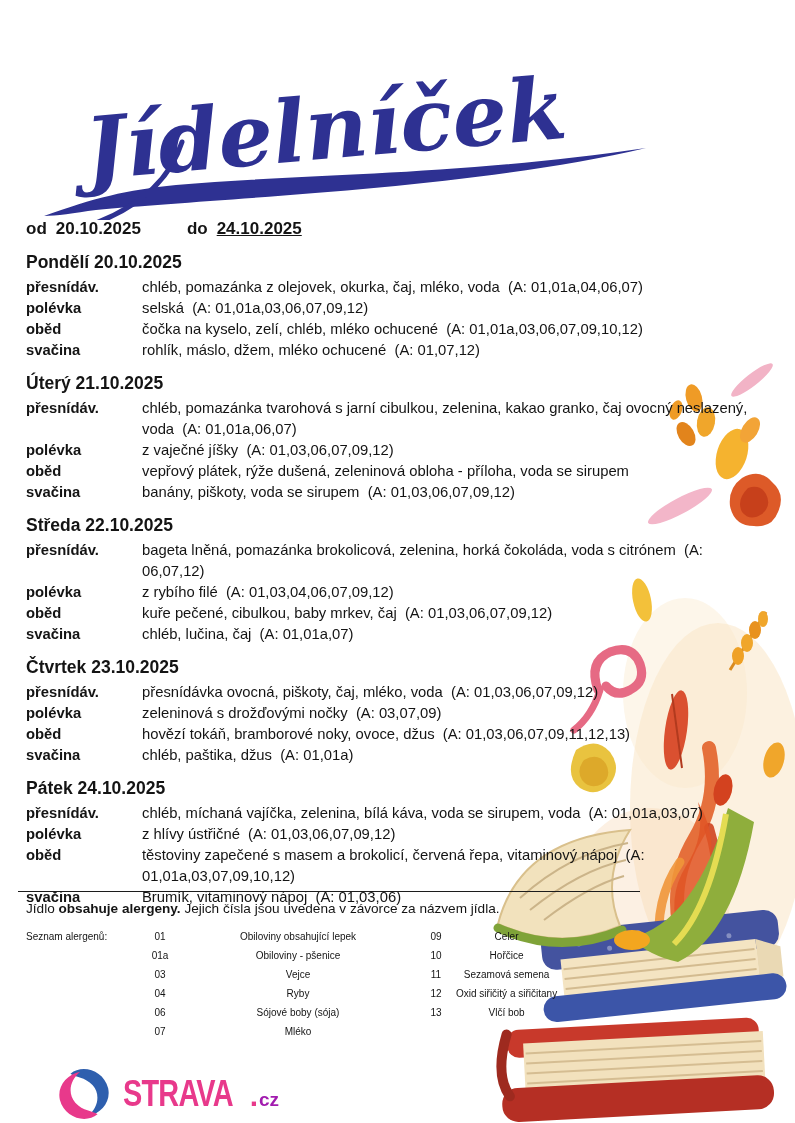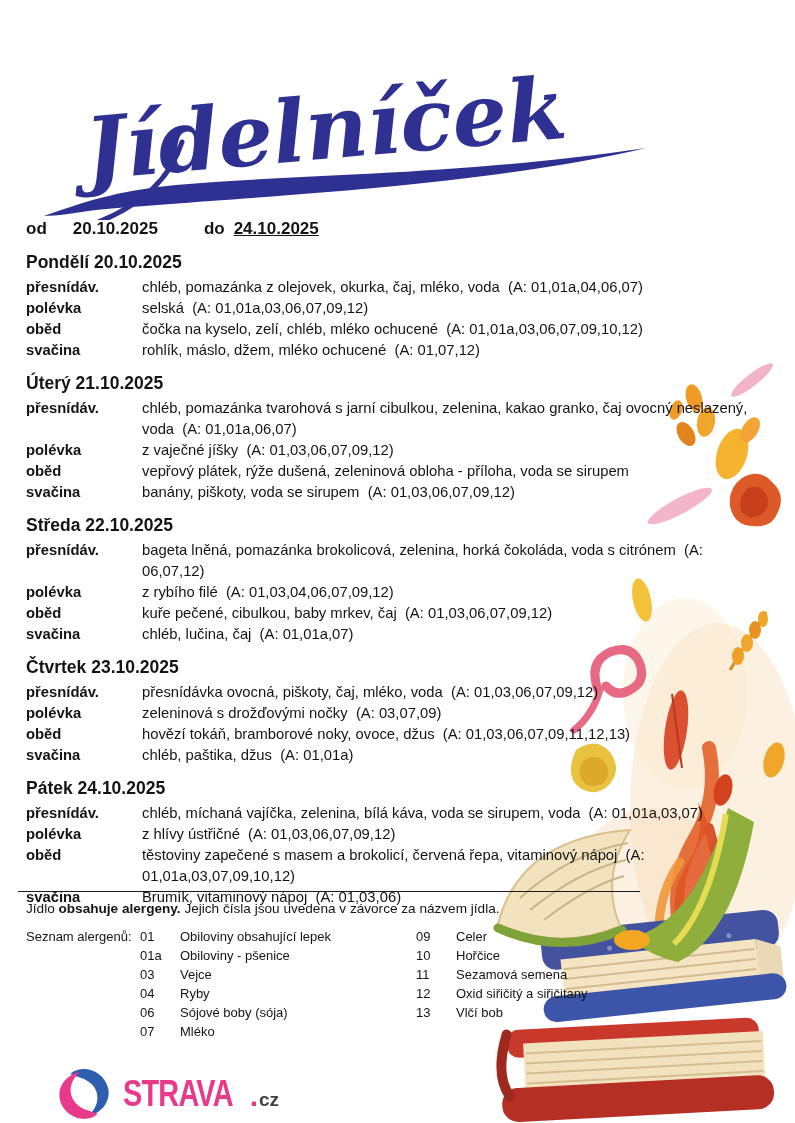--- a/index.html
+++ b/index.html
@@ -6,36 +6,36 @@
   body{
     width:795px;height:1123px;position:relative;background:#ffffff;
     font-family:"Liberation Sans", sans-serif;color:#141414;overflow:hidden;
   }
   
   .decor{position:absolute;right:0;top:338px;width:315px;height:785px;z-index:0;}
   .title-wrap{position:absolute;left:34px;top:50px;width:640px;height:170px;z-index:1;}
   
   .content{position:absolute;inset:0;z-index:2;}
   .date-row{position:absolute;left:26px;top:219px;font-size:17px;font-weight:bold;}
-  .date-row .gap1{margin-left:26px;}
+  .date-row .gap1{margin-left:9px;}
   .date-row .gap2{margin-left:46px;}
   .date-row .gap3{margin-left:9px;text-decoration:underline;}
   .menu{position:absolute;left:26px;top:252px;width:730px;}
   .day{margin-bottom:12px;}
   .day-header{font-size:17.5px;font-weight:bold;margin:0 0 4px 0;line-height:21px;}
   .meal-row{display:flex;align-items:flex-start;font-size:14.8px;line-height:21px;}
   .meal-label{width:116px;flex:0 0 116px;font-weight:bold;}
   .meal-value{width:612px;flex:0 0 612px;white-space:pre-wrap;}
   
   .table-rule{position:absolute;left:18px;top:891px;width:622px;height:0;border-top:1.6px solid #1c1c1c;}
   .allergen-note{position:absolute;left:26px;top:900px;font-size:13.6px;line-height:18px;}
   .allergen-note b{font-weight:bold;}
-  .allergen-block{position:absolute;left:26px;top:927px;font-size:13px;line-height:19px;display:flex;}
+  .allergen-block{position:absolute;left:26px;top:927px;font-size:10px;line-height:19px;display:flex;}
   .al-label{width:114px;flex:0 0 114px;}
-  .al-col{display:flex;flex-direction:column;}
+  .al-col{display:flex;flex-direction:column;text-align:center;}
   .al-col1{width:276px;flex:0 0 276px;}
   .al-row{display:flex;}
   .al-code{width:40px;flex:0 0 40px;}
   .al-name{flex:1;}
   
   .logo{position:absolute;left:55px;top:1065px;display:flex;align-items:center;z-index:2;}
   .logo-icon{width:58px;height:58px;}
   .logo-text{display:flex;align-items:baseline;margin-left:10px;}
   .logo-name{font-size:37px;font-weight:bold;letter-spacing:-1px;display:inline-block;transform:scaleX(.78);transform-origin:left center;}
   .logo-dot{font-size:30px;font-weight:bold;margin-left:-14px;}
@@ -306,16 +306,16 @@
   </div>
 
   <div class="logo">
     <svg class="logo-icon" viewBox="0 0 60 60" xmlns="http://www.w3.org/2000/svg">
       <path id="swirl" d="M16 9 C 28 -1 50 5 55 24 C 58 38 48 50 34 53 C 45 44 47 30 39 21 C 31 12 21 13 16 9 Z" fill="#2e5fae"></path>
       <path d="M16 9 C 28 -1 50 5 55 24 C 58 38 48 50 34 53 C 45 44 47 30 39 21 C 31 12 21 13 16 9 Z" fill="#e8398b" transform="rotate(180 30 30)"></path>
     </svg>
     <span class="logo-text">
       <span class="logo-name" style="color:#e8398b">STRAVA</span>
         <span class="logo-dot" style="color:#e8398b">.</span>
-        <span class="logo-tld" style="color:#404040">cz</span>
+        <span class="logo-tld" style="color:#a21caf">cz</span>
     </span>
   </div>
 </div>
 
 </body></html>

